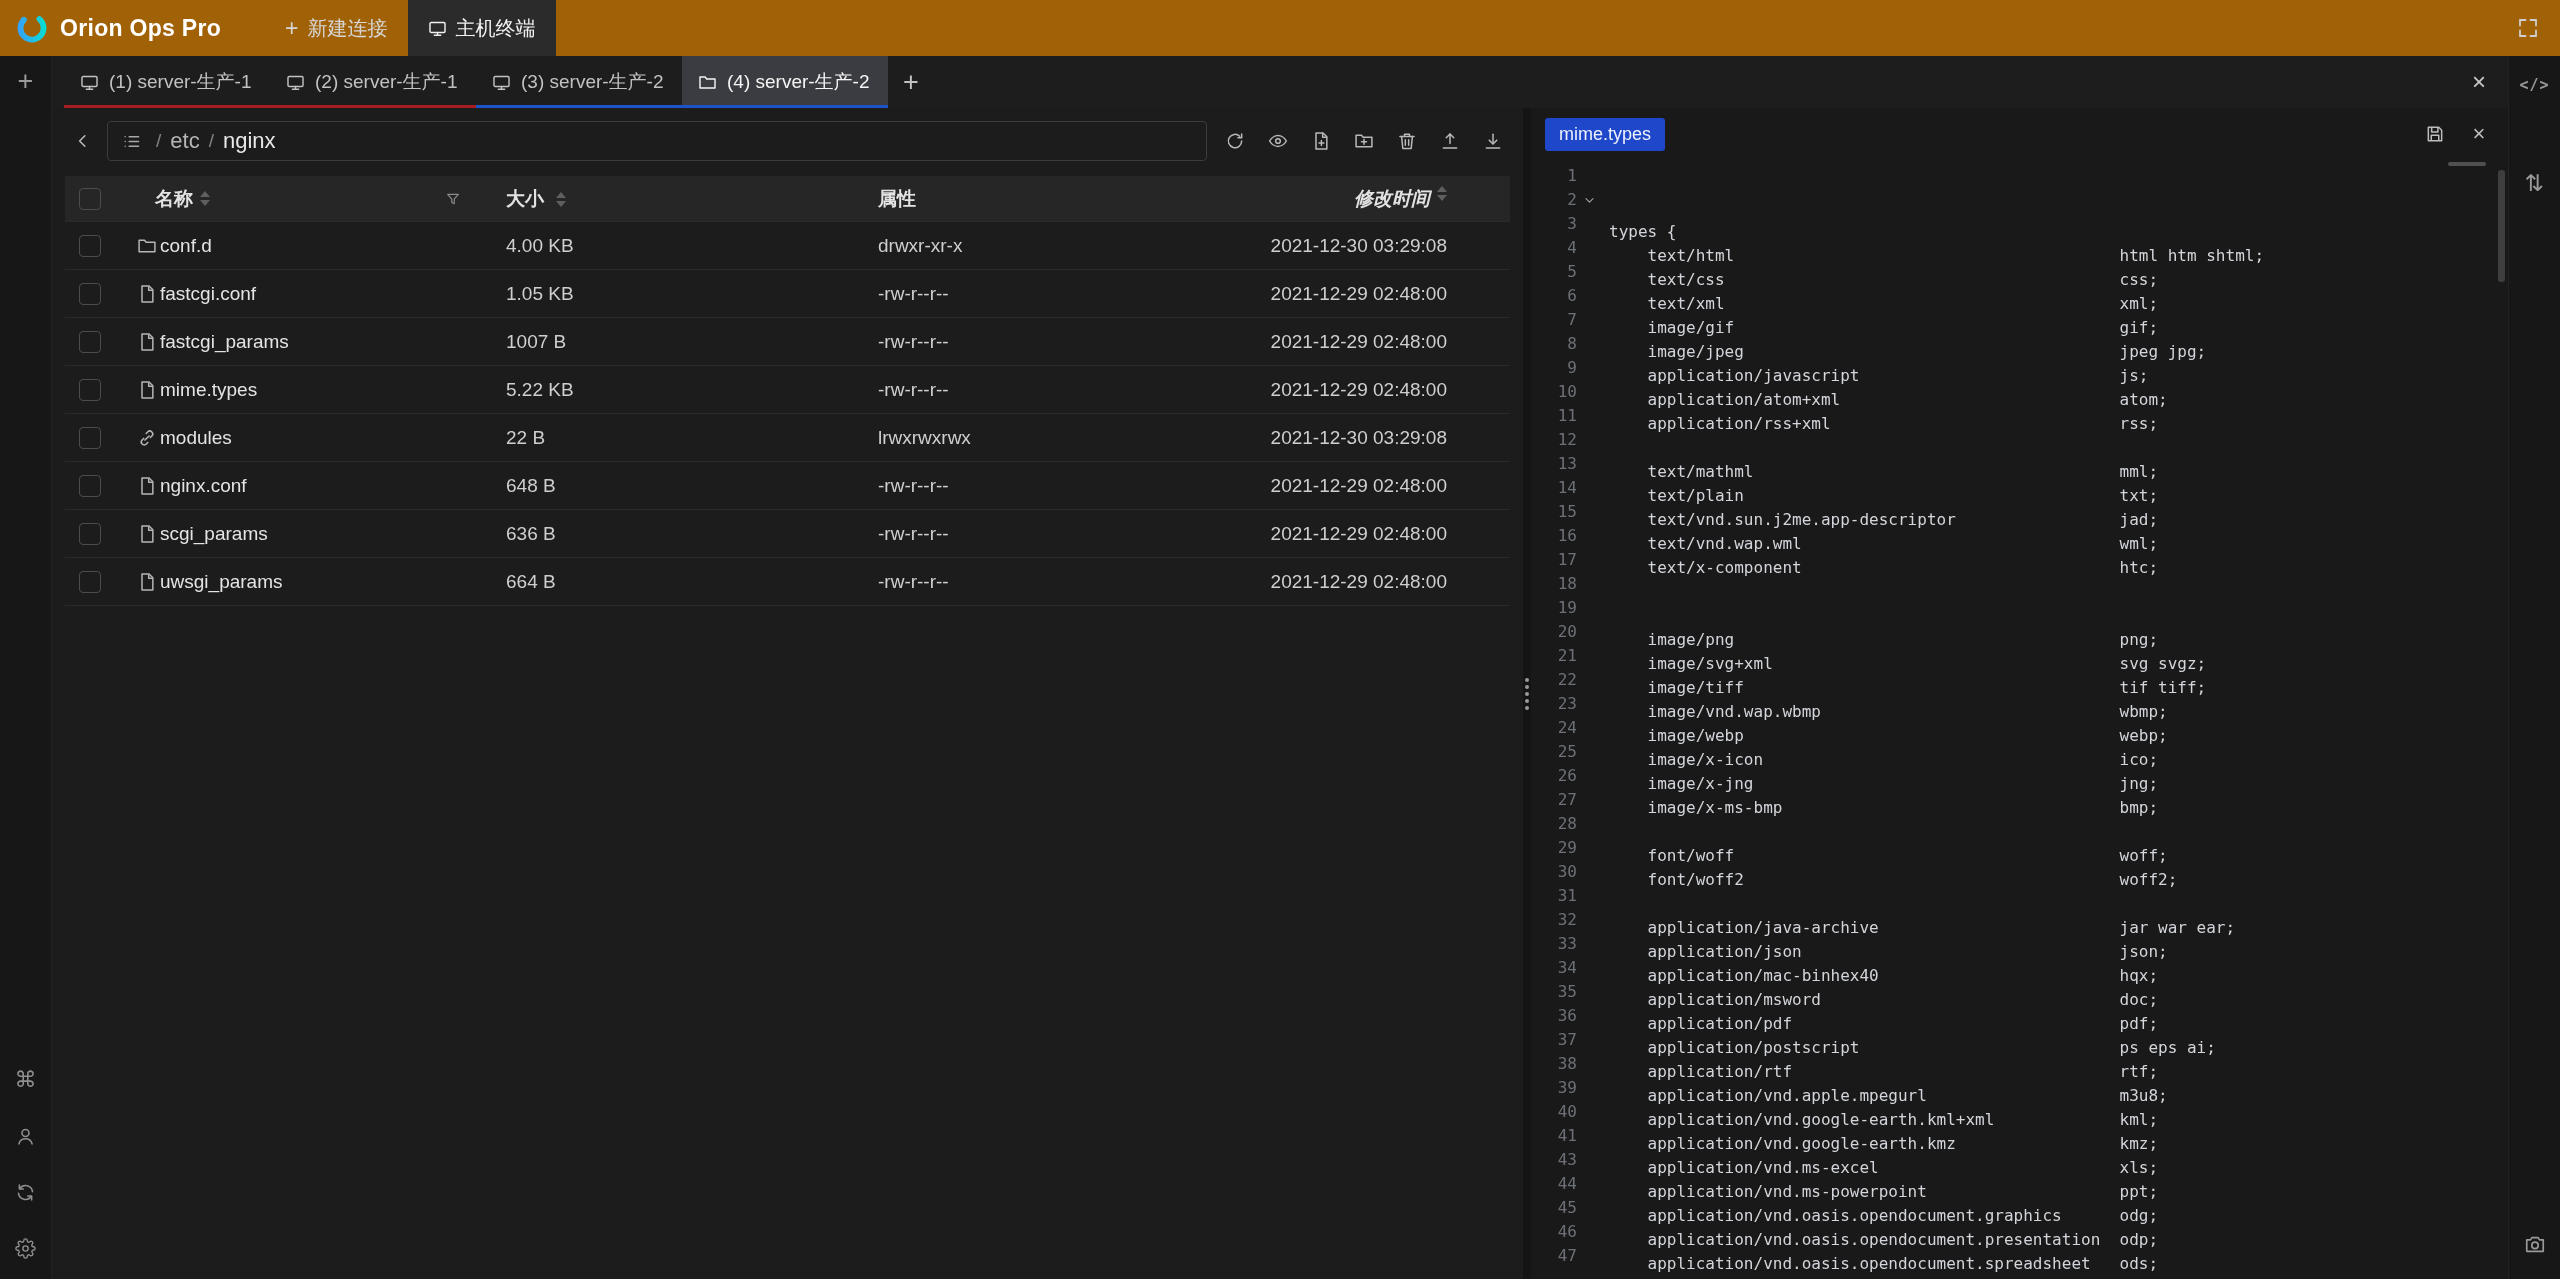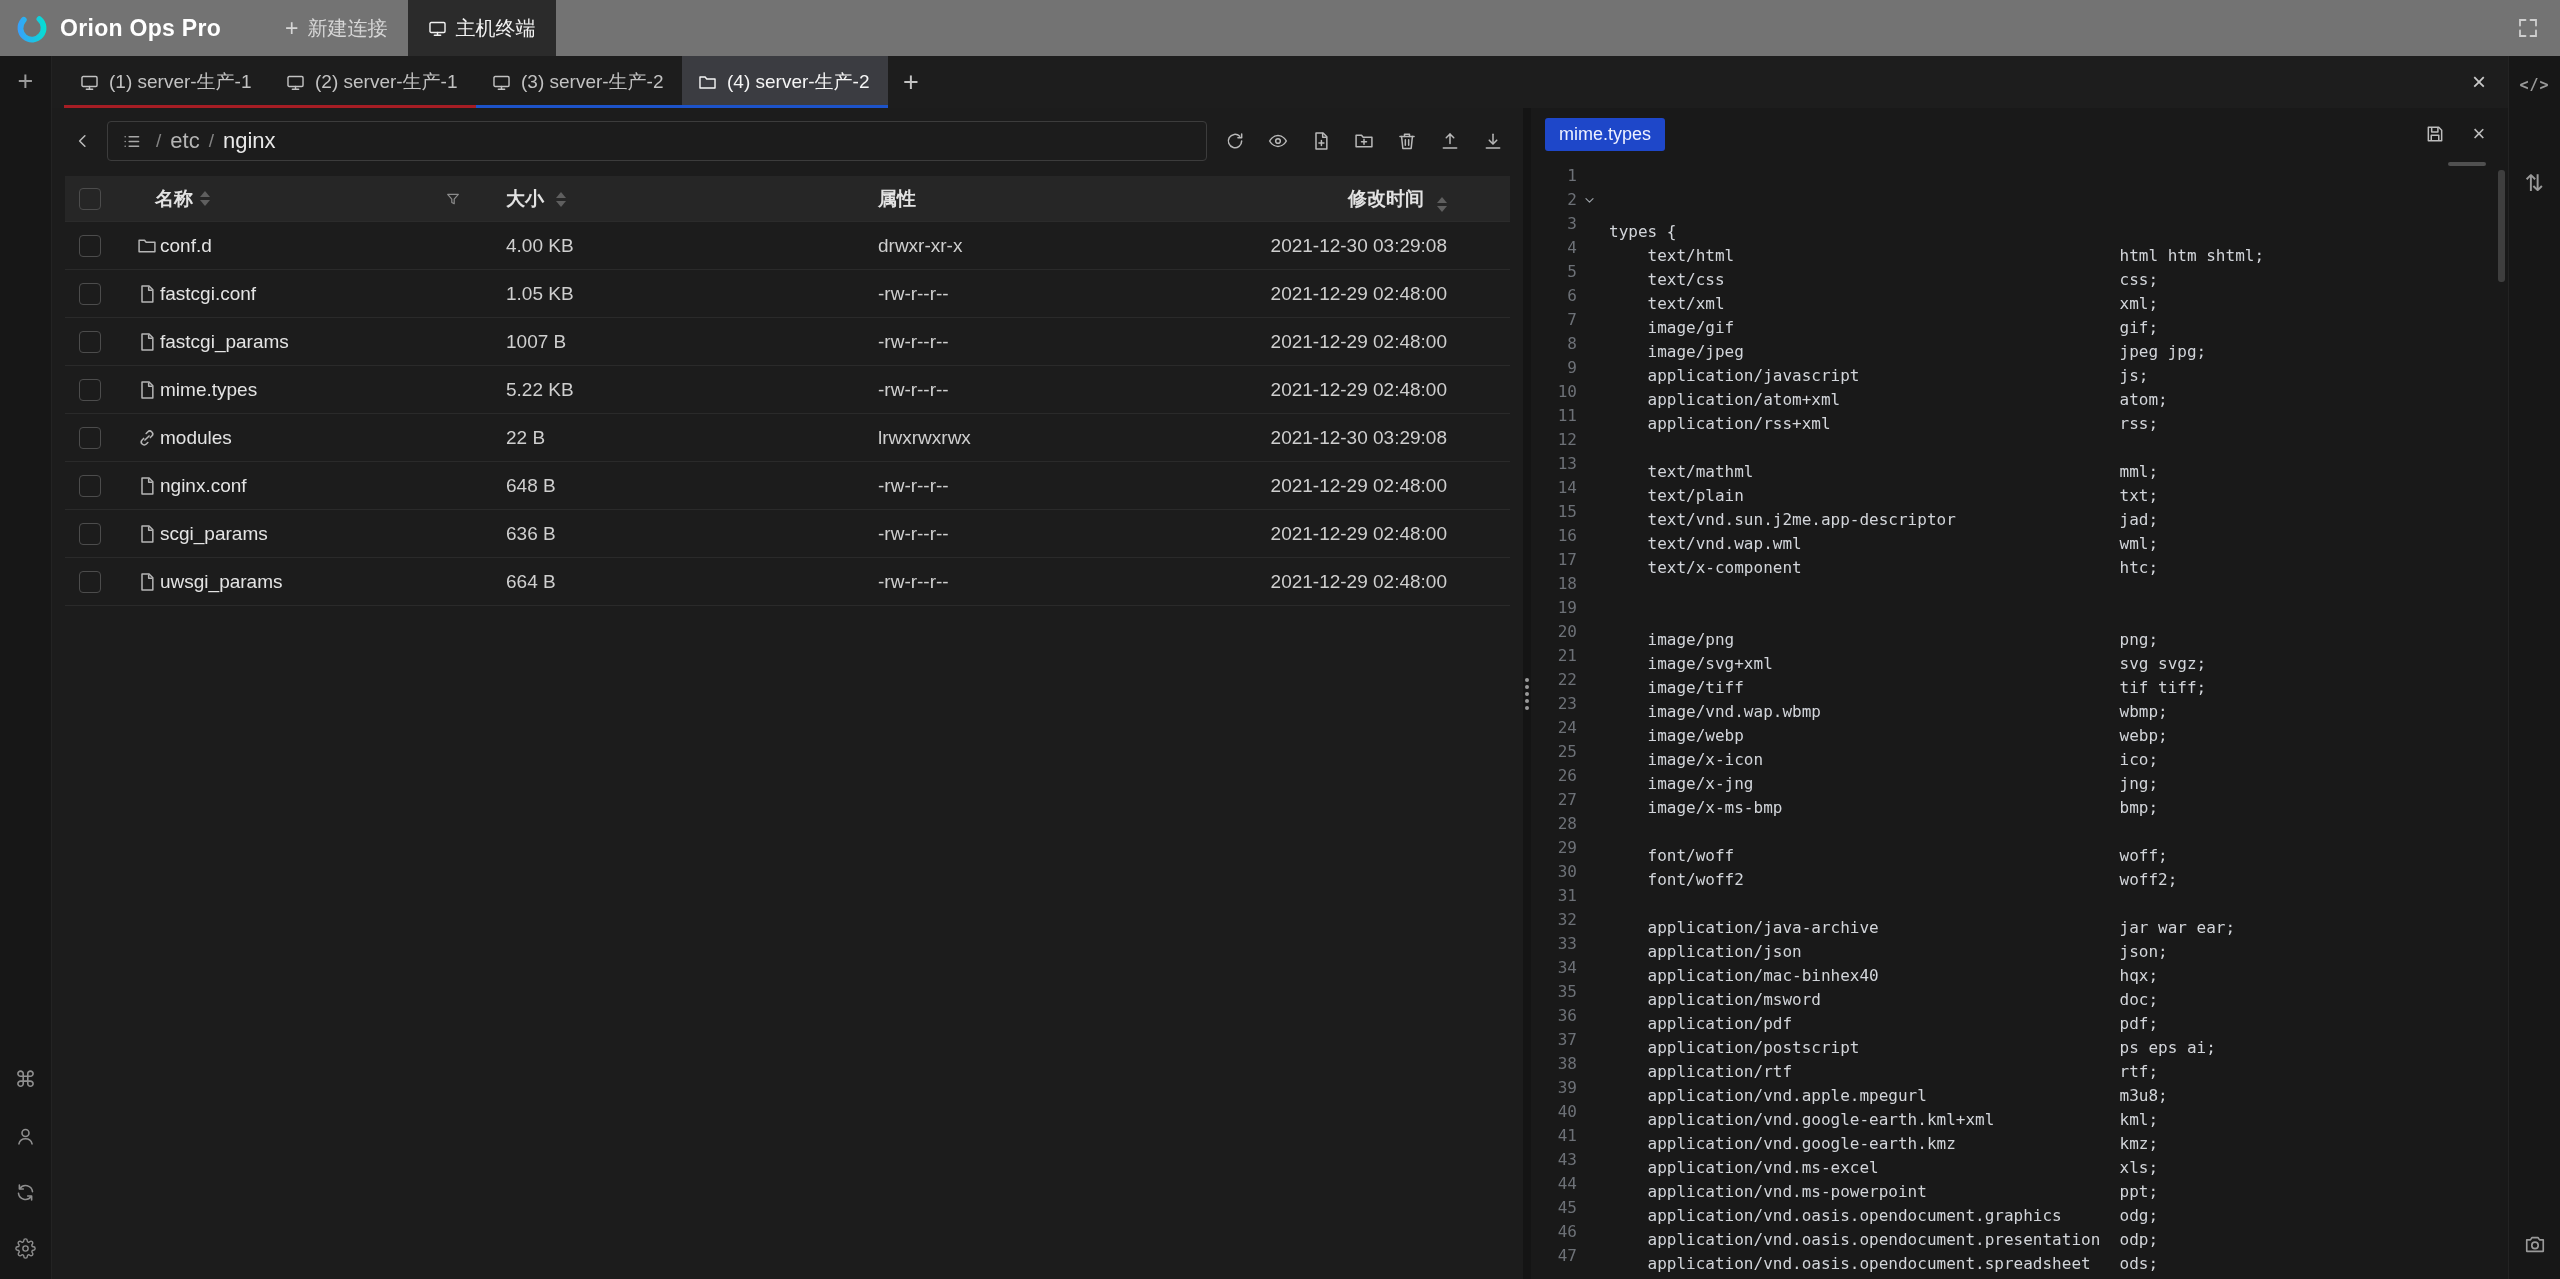--- a/index.html
+++ b/index.html
@@ -1,21 +1,21 @@
 <!DOCTYPE html>
 <html><head>
 <meta charset="utf-8">
 <style>
   *{margin:0;padding:0;box-sizing:border-box;}
   html,body{width:2560px;height:1279px;overflow:hidden;background:#141414;
     font-family:"Liberation Sans","DejaVu Sans",sans-serif;color:#d4d4d4;}
   .screen{width:2560px;height:1279px;display:flex;flex-direction:column;}
 
   
-  .topbar{height:56px;flex:none;background:#737373;display:flex;align-items:center;}
+  .topbar{height:56px;flex:none;background:#a16207;display:flex;align-items:center;}
   .logo{width:32px;height:32px;margin-left:16px;flex:none;}
   .app-title{color:#ffffff;font-size:23px;font-weight:700;margin-left:12px;letter-spacing:.3px;white-space:nowrap;}
   .top-menu{display:flex;align-items:stretch;height:100%;margin-left:44px;}
   .menu-item{display:flex;align-items:center;gap:9px;padding:0 20px;color:#d6d6d6;font-size:20px;cursor:pointer;white-space:nowrap;}
   .menu-item.active{background:#2b2b2b;color:#f2f2f2;}
   .menu-plus{font-size:23px;line-height:1;}
   .mi-icon{display:flex;}
   .mi-icon svg{width:19px;height:19px;}
   .fullscreen-btn{margin-left:auto;margin-right:18px;width:28px;height:28px;display:flex;align-items:center;justify-content:center;color:#cfcfcf;cursor:pointer;}
   .fullscreen-btn svg{width:24px;height:24px;}
@@ -70,21 +70,21 @@
   .ft-row{height:48px;border-bottom:1px solid #2a2a2a;color:#cfcfcf;font-size:19px;cursor:default;}
   .c-check{display:flex;align-items:center;padding-left:14px;}
   .checkbox{width:22px;height:22px;border:1px solid #4c4c4c;border-radius:4px;display:inline-block;background:transparent;cursor:pointer;}
   .c-name{display:flex;align-items:center;gap:3px;padding-left:26px;min-width:0;}
   .ft-header .c-name{padding-left:44px;gap:7px;}
   .ficon{display:flex;color:#b5b5b5;flex:none;}
   .ficon svg{width:20px;height:20px;}
   .fname{color:#e4e4e4;white-space:nowrap;cursor:pointer;}
   .c-size,.c-attr{padding-left:41px;white-space:nowrap;}
   .c-time{text-align:right;padding-right:63px;white-space:nowrap;}
-  .ft-header .c-time{display:flex;justify-content:flex-end;align-items:flex-end;gap:13px;}
+  .ft-header .c-time{display:flex;justify-content:flex-end;align-items:flex-start;gap:7px;font-style:italic;}
   .sorter{display:flex;flex-direction:column;gap:3px;cursor:pointer;}
   .caret-up{width:0;height:0;border-left:5px solid transparent;border-right:5px solid transparent;border-bottom:6px solid #5f5f5f;}
   .caret-down{width:0;height:0;border-left:5px solid transparent;border-right:5px solid transparent;border-top:6px solid #5f5f5f;}
   .filter{margin-left:auto;margin-right:4px;display:flex;color:#8c8c8c;cursor:pointer;}
   .filter svg{width:16px;height:16px;}
 
   .splitter{width:8px;flex:none;background:#141414;position:relative;cursor:col-resize;}
   .grip{position:absolute;left:50%;top:50%;transform:translate(-50%,-50%);width:4px;height:4px;border-radius:50%;background:#9a9a9a;
     box-shadow:0 -14px #9a9a9a,0 -7px #9a9a9a,0 7px #9a9a9a,0 14px #9a9a9a;}
 

